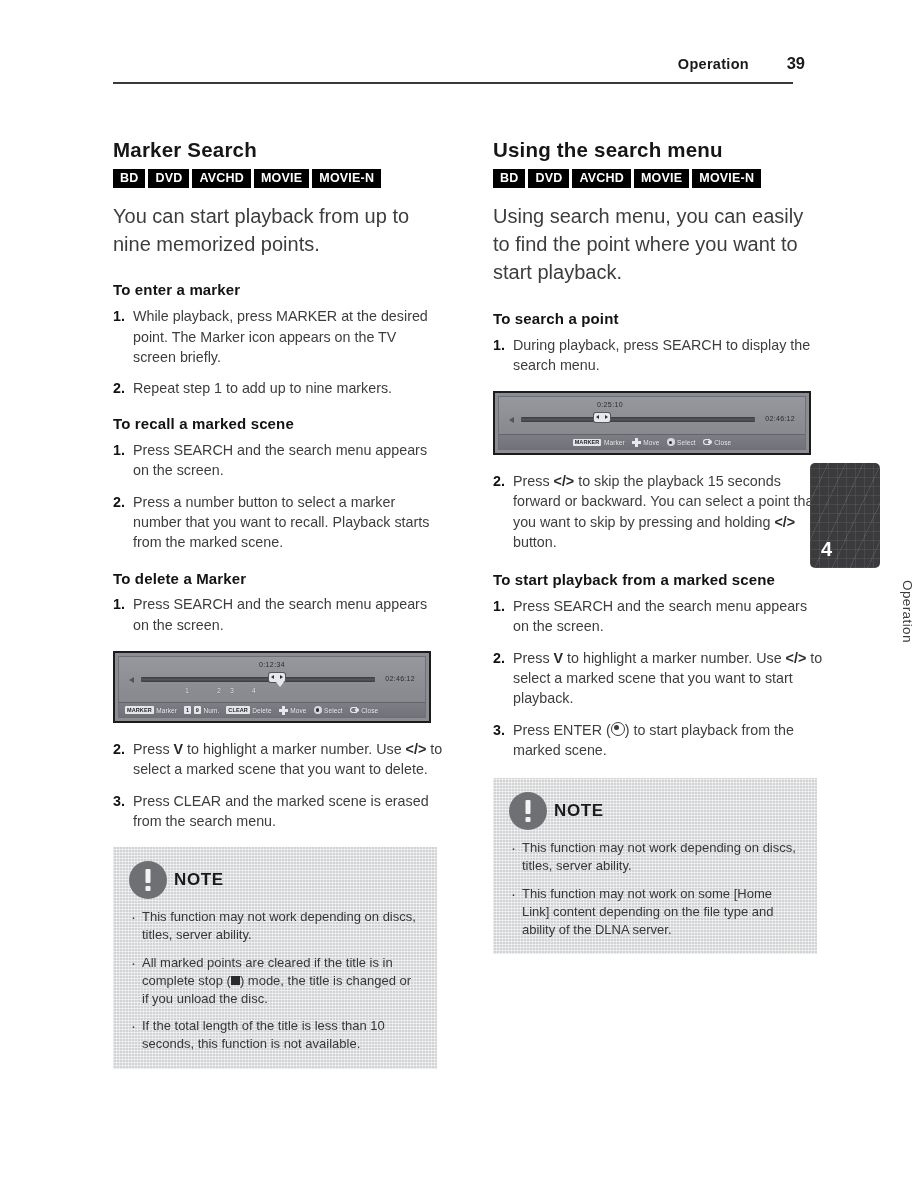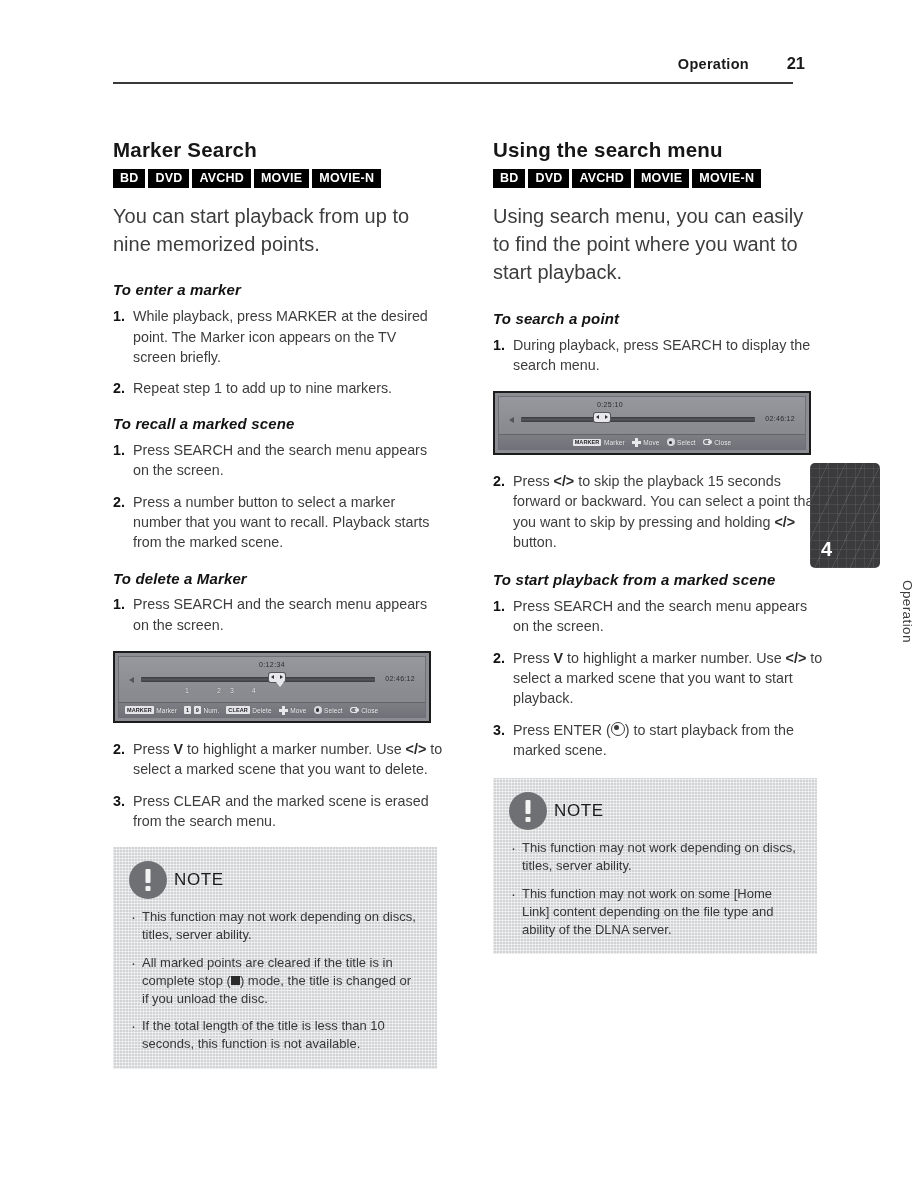--- a/index.html
+++ b/index.html
@@ -92,21 +92,20 @@
     line-height: 1.42;
     color: #3d3d3d;
   }
   h3.sub-title {
     margin: 0 0 6px 0;
     font-size: 15px;
     font-weight: bold;
     letter-spacing: 0.15px;
     color: #131313;
     line-height: 1.32;
-    font-style: italic;
   }
   .steps { margin: 0 0 16px 0; }
   .step {
     position: relative;
     padding-left: 20px;
     margin-bottom: 11px;
     font-size: 14.3px;
     line-height: 1.42;
     color: #3d3d3d;
   }
@@ -365,21 +364,21 @@
     content: "";
     position: absolute;
     left: 50%; top: 25px;
     transform: translateX(-50%);
     width: 5px; height: 5px;
     background: #f3f3f4;
     border-radius: 1px;
   }
   .note-title {
     font-size: 17px;
-    font-weight: normal;
+    font-weight: bold;
     letter-spacing: 0.6px;
     color: #1b1b1b;
   }
   .note-list { margin: 0; padding: 0; list-style: none; }
   .note-item {
     position: relative;
     padding-left: 13px;
     margin-bottom: 9px;
     font-size: 13px;
     line-height: 1.4;
@@ -429,21 +428,21 @@
     writing-mode: vertical-rl;
     text-orientation: mixed;
     transform-origin: left top;
   }
 </style>
 </head>
 <body>
 
 <div class="page-header">
   <span class="header-section">Operation</span>
-  <span class="header-page-num">21</span>
+  <span class="header-page-num">39</span>
   <div class="rule"></div>
 </div>
 
 <div class="col col-left">
 
   <h2 class="section-title">Marker Search</h2>
 
   <div class="badges">
     <span class="badge">BD</span>
     <span class="badge">DVD</span>

